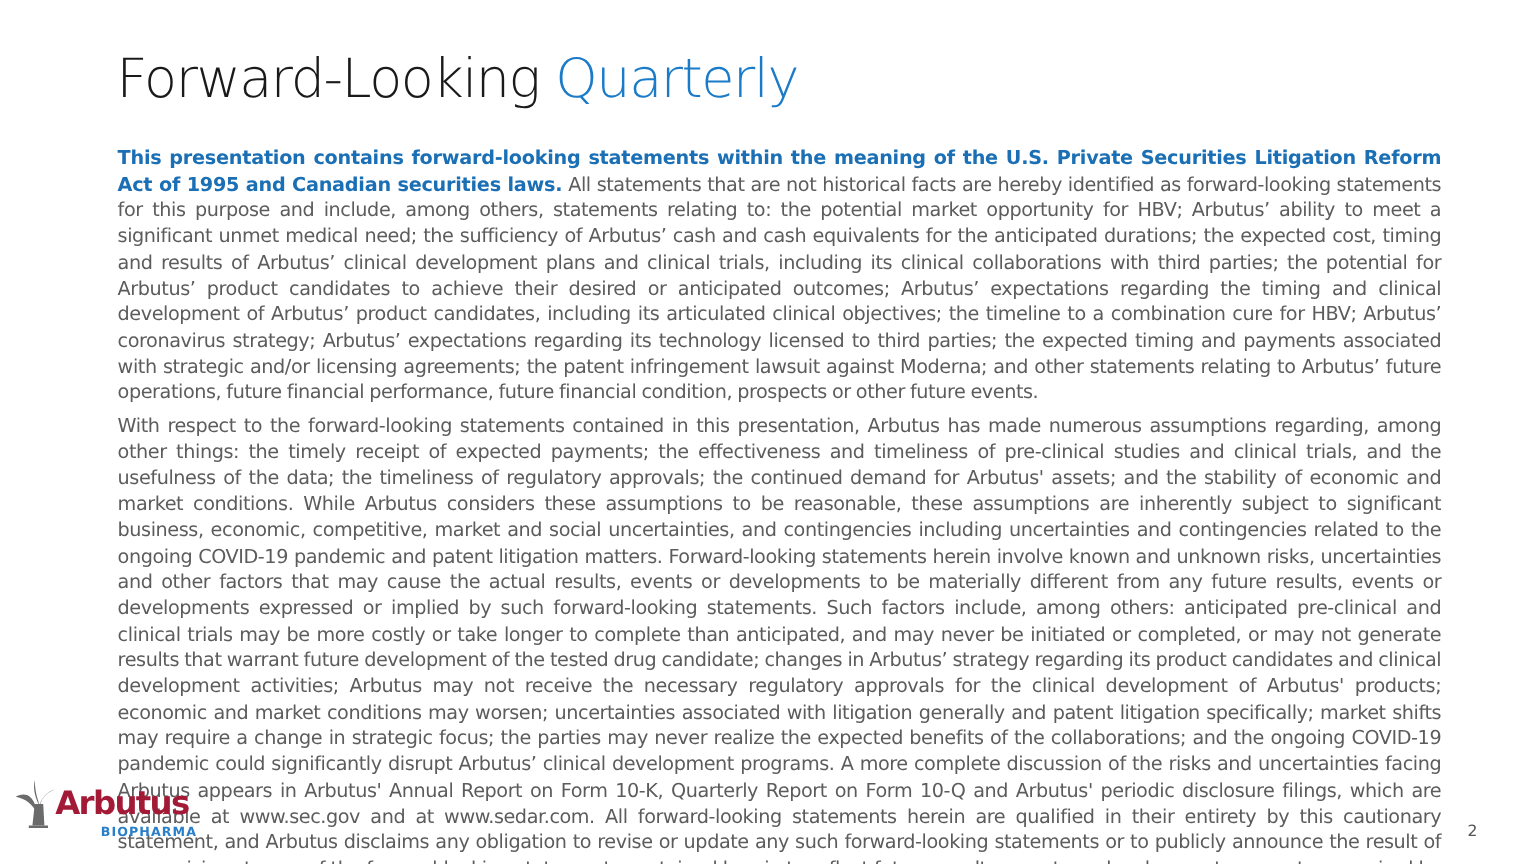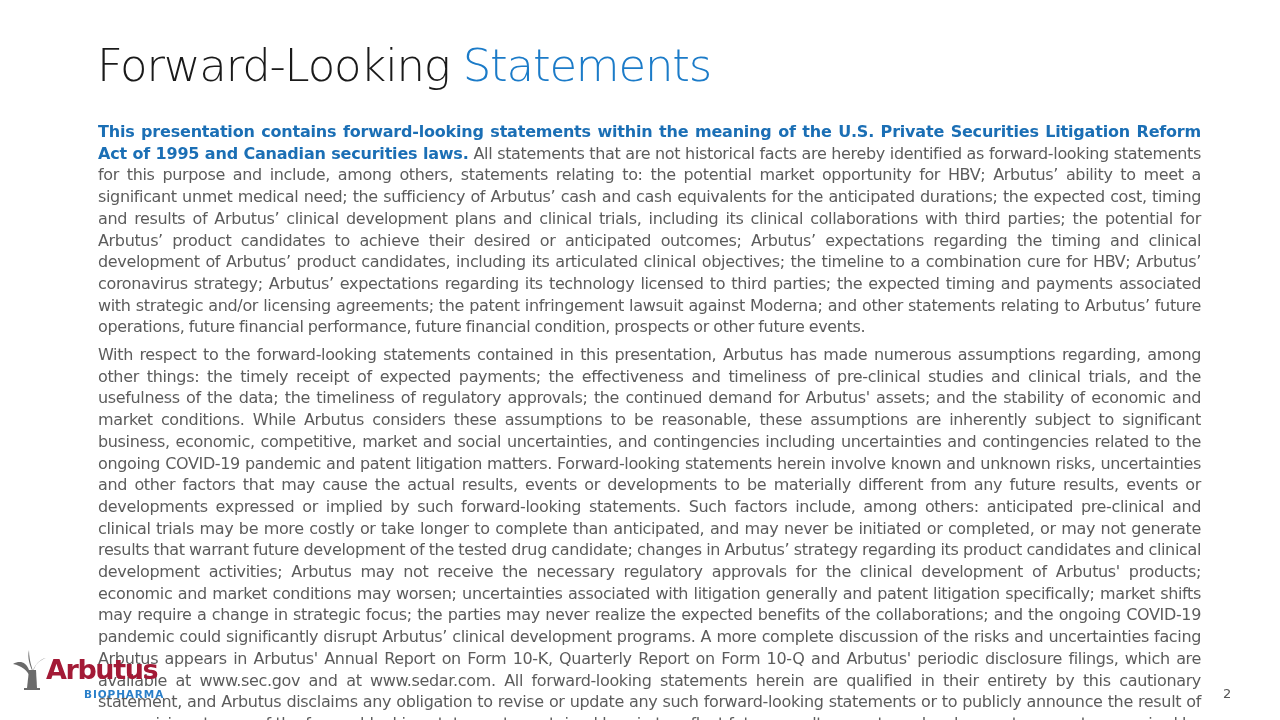--- a/index.html
+++ b/index.html
@@ -100,21 +100,21 @@
       font-family: "DejaVu Sans", sans-serif;
       font-size: 13px;
       color: #555555;
     }
   </style>
 </head>
 <body>
 
 <div class="slide">
 
-  <h1 class="title"><span>Forward-Looking </span><span class="accent">Statements</span></h1>
+  <h1 class="title"><span>Forward-Looking </span><span class="accent">Quarterly</span></h1>
 
   <div class="body">
     <p><span class="lead">This presentation contains forward-looking statements within the meaning of the U.S. Private Securities Litigation Reform Act of 1995 and Canadian securities laws.</span><span> All statements that are not historical facts are hereby identified as forward-looking statements for this purpose and include, among others, statements relating to: the potential market opportunity for HBV; Arbutus’ ability to meet a significant unmet medical need; the sufficiency of Arbutus’ cash and cash equivalents for the anticipated durations; the expected cost, timing and results of Arbutus’ clinical development plans and clinical trials, including its clinical collaborations with third parties; the potential for Arbutus’ product candidates to achieve their desired or anticipated outcomes; Arbutus’ expectations regarding the timing and clinical development of Arbutus’ product candidates, including its articulated clinical objectives; the timeline to a combination cure for HBV; Arbutus’ coronavirus strategy; Arbutus’ expectations regarding its technology licensed to third parties; the expected timing and payments associated with strategic and/or licensing agreements; the patent infringement lawsuit against Moderna; and other statements relating to Arbutus’ future operations, future financial performance, future financial condition, prospects or other future events.</span></p>
     <p><span>With respect to the forward-looking statements contained in this presentation, Arbutus has made numerous assumptions regarding, among other things: the timely receipt of expected payments; the effectiveness and timeliness of pre-clinical studies and clinical trials, and the usefulness of the data; the timeliness of regulatory approvals; the continued demand for Arbutus' assets; and the stability of economic and market conditions. While Arbutus considers these assumptions to be reasonable, these assumptions are inherently subject to significant business, economic, competitive, market and social uncertainties, and contingencies including uncertainties and contingencies related to the ongoing COVID-19 pandemic and patent litigation matters. Forward-looking statements herein involve known and unknown risks, uncertainties and other factors that may cause the actual results, events or developments to be materially different from any future results, events or developments expressed or implied by such forward-looking statements.  Such factors include, among others: anticipated pre-clinical and clinical trials may be more costly or take longer to complete than anticipated, and may never be initiated or completed, or may not generate results that warrant future development of the tested drug candidate; changes in Arbutus’ strategy regarding its product candidates and clinical development activities; Arbutus may not receive the necessary regulatory approvals for the clinical development of Arbutus' products; economic and market conditions may worsen; uncertainties associated with litigation generally and patent litigation specifically; market shifts may require a change in strategic focus; the parties may never realize the expected benefits of the collaborations; and the ongoing COVID-19 pandemic could significantly disrupt Arbutus’ clinical development programs. A more complete discussion of the risks and uncertainties facing Arbutus appears in Arbutus' Annual Report on Form 10-K, Quarterly Report on Form 10-Q and Arbutus' periodic disclosure filings, which are available at www.sec.gov and at www.sedar.com. All forward-looking statements herein are qualified in their entirety by this cautionary statement, and Arbutus disclaims any obligation to revise or update any such forward-looking statements or to publicly announce the result of any revisions to any of the forward-looking statements contained herein to reflect future results, events or developments, except as required by law.</span></p>
   </div>
 
   <div class="logo">
     <svg class="logo-mark" viewBox="0 0 36 42" xmlns="http://www.w3.org/2000/svg">
 
       <path d="M1 16 C 8 12, 14 14, 17 22 L 19 30 C 15 22, 10 18, 1 16 Z" fill="#6b6b6b"></path>

